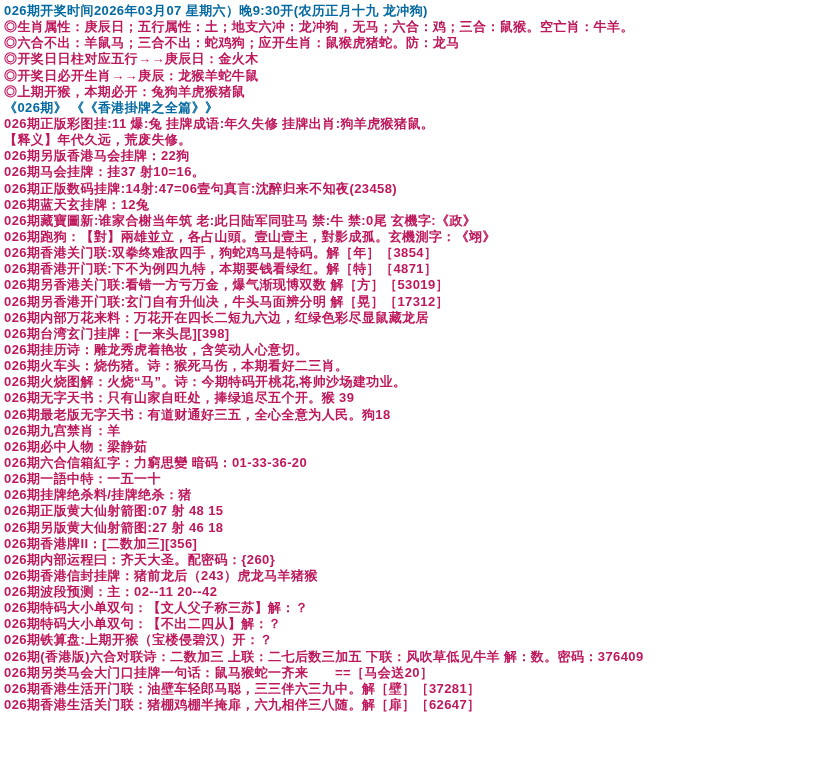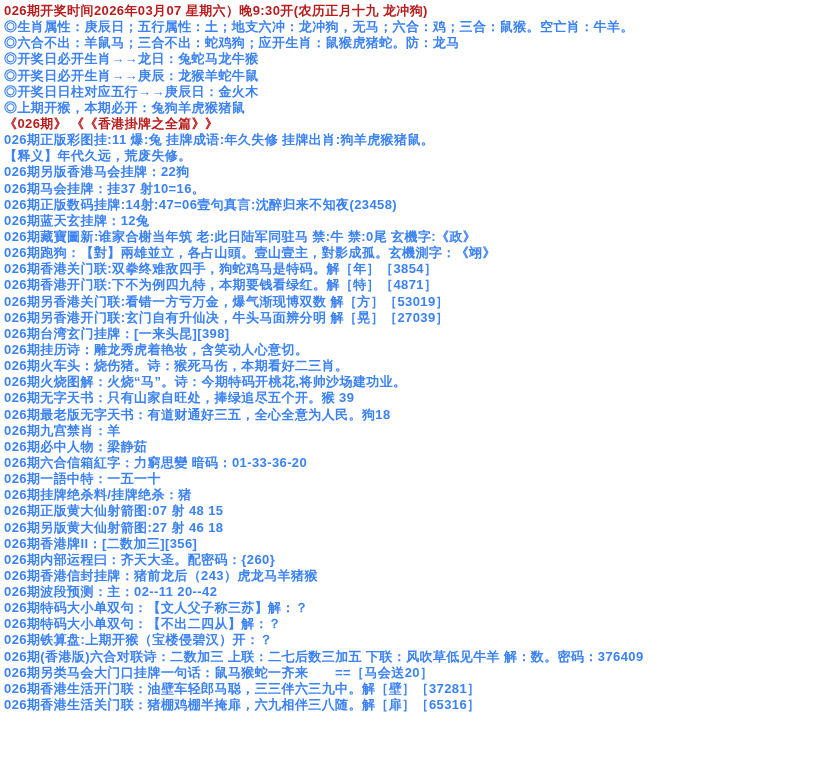--- a/index.html
+++ b/index.html
@@ -16,53 +16,53 @@
     font-family: "Liberation Sans", sans-serif;
   }
   .doc-body {
     padding: 3px 2px 0 4px;
   }
   .line {
     height: 16.15px;
     line-height: 16.15px;
     font-size: 13px;
     font-weight: 700;
-    color: #3b82f6;
+    color: #be185d;
     letter-spacing: 0.4px;
     white-space: nowrap;
   }
   .line.red {
-    color: #b91c1c;
+    color: #0369a1;
   }
 </style>
 </head>
 <body>
 
 <div class="page">
   <div class="doc-body">
       <div class="line red">026期开奖时间2026年03月07 星期六）晚9:30开(农历正月十九 龙冲狗)</div>
       <div class="line">◎生肖属性：庚辰日；五行属性：土；地支六冲：龙冲狗，无马；六合：鸡；三合：鼠猴。空亡肖：牛羊。</div>
       <div class="line">◎六合不出：羊鼠马；三合不出：蛇鸡狗；应开生肖：鼠猴虎猪蛇。防：龙马</div>
-      <div class="line">◎开奖日必开生肖→→龙日：兔蛇马龙牛猴</div>
+      <div class="line">◎开奖日日柱对应五行→→庚辰日：金火木</div>
       <div class="line">◎开奖日必开生肖→→庚辰：龙猴羊蛇牛鼠</div>
-      <div class="line">◎开奖日日柱对应五行→→庚辰日：金火木</div>
       <div class="line">◎上期开猴，本期必开：兔狗羊虎猴猪鼠</div>
       <div class="line red">《026期》 《《香港掛牌之全篇》》</div>
       <div class="line">026期正版彩图挂:11 爆:兔 挂牌成语:年久失修 挂牌出肖:狗羊虎猴猪鼠。</div>
       <div class="line">【释义】年代久远，荒废失修。</div>
       <div class="line">026期另版香港马会挂牌：22狗</div>
       <div class="line">026期马会挂牌：挂37 射10=16。</div>
       <div class="line">026期正版数码挂牌:14射:47=06壹句真言:沈醉归来不知夜(23458)</div>
       <div class="line">026期蓝天玄挂牌：12兔</div>
       <div class="line">026期藏寶圖新:谁家合榭当年筑 老:此日陆军同驻马 禁:牛 禁:0尾 玄機字:《政》</div>
       <div class="line">026期跑狗：【對】兩雄並立，各占山頭。壹山壹主，對影成孤。玄機測字：《翊》</div>
       <div class="line">026期香港关门联:双拳终难敌四手，狗蛇鸡马是特码。解［年］［3854］</div>
       <div class="line">026期香港开门联:下不为例四九特，本期要钱看绿红。解［特］［4871］</div>
       <div class="line">026期另香港关门联:看错一方亏万金，爆气渐现博双数 解［方］［53019］</div>
-      <div class="line">026期另香港开门联:玄门自有升仙决，牛头马面辨分明 解［晃］［27039］</div>
+      <div class="line">026期另香港开门联:玄门自有升仙决，牛头马面辨分明 解［晃］［17312］</div>
+      <div class="line">026期内部万花来料：万花开在四长二短九六边，红绿色彩尽显鼠藏龙居</div>
       <div class="line">026期台湾玄门挂牌：[一来头昆][398]</div>
       <div class="line">026期挂历诗：雕龙秀虎着艳妆，含笑动人心意切。</div>
       <div class="line">026期火车头：烧伤猪。诗：猴死马伤，本期看好二三肖。</div>
       <div class="line">026期火烧图解：火烧“马”。诗：今期特码开桃花,将帅沙场建功业。</div>
       <div class="line">026期无字天书：只有山家自旺处，捧绿追尽五个开。猴 39</div>
       <div class="line">026期最老版无字天书：有道财通好三五，全心全意为人民。狗18</div>
       <div class="line">026期九宫禁肖：羊</div>
       <div class="line">026期必中人物：梁静茹</div>
       <div class="line">026期六合信箱紅字：力窮思變 暗码：01-33-36-20</div>
       <div class="line">026期一語中特：一五一十</div>
@@ -72,15 +72,15 @@
       <div class="line">026期香港牌II：[二数加三][356]</div>
       <div class="line">026期内部运程曰：齐天大圣。配密码：{260}</div>
       <div class="line">026期香港信封挂牌：猪前龙后（243）虎龙马羊猪猴</div>
       <div class="line">026期波段预测：主：02--11 20--42</div>
       <div class="line">026期特码大小单双句：【文人父子称三苏】解：？</div>
       <div class="line">026期特码大小单双句：【不出二四从】解：？</div>
       <div class="line">026期铁算盘:上期开猴（宝楼侵碧汉）开：？</div>
       <div class="line">026期(香港版)六合对联诗：二数加三 上联：二七后数三加五 下联：风吹草低见牛羊 解：数。密码：376409</div>
       <div class="line">026期另类马会大门口挂牌一句话：鼠马猴蛇一齐来　　==［马会送20］</div>
       <div class="line">026期香港生活开门联：油壁车轻郎马聪，三三伴六三九中。解［壁］［37281］</div>
-      <div class="line">026期香港生活关门联：猪棚鸡棚半掩扉，六九相伴三八随。解［扉］［65316］</div>
+      <div class="line">026期香港生活关门联：猪棚鸡棚半掩扉，六九相伴三八随。解［扉］［62647］</div>
     </div>
 </div>
 
 </body></html>

